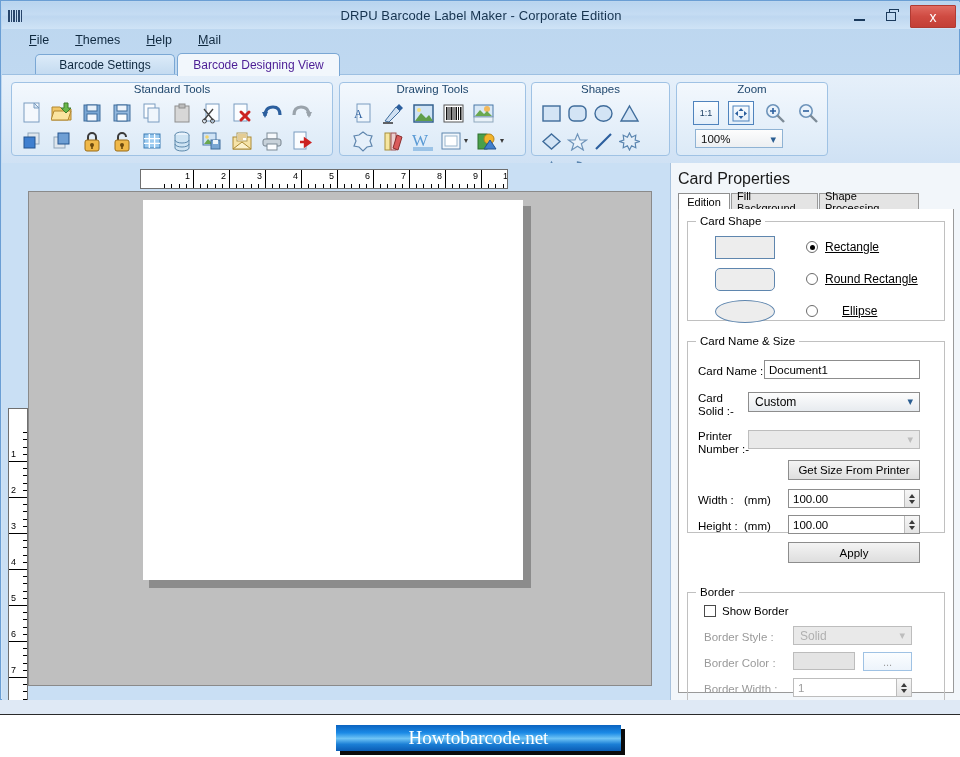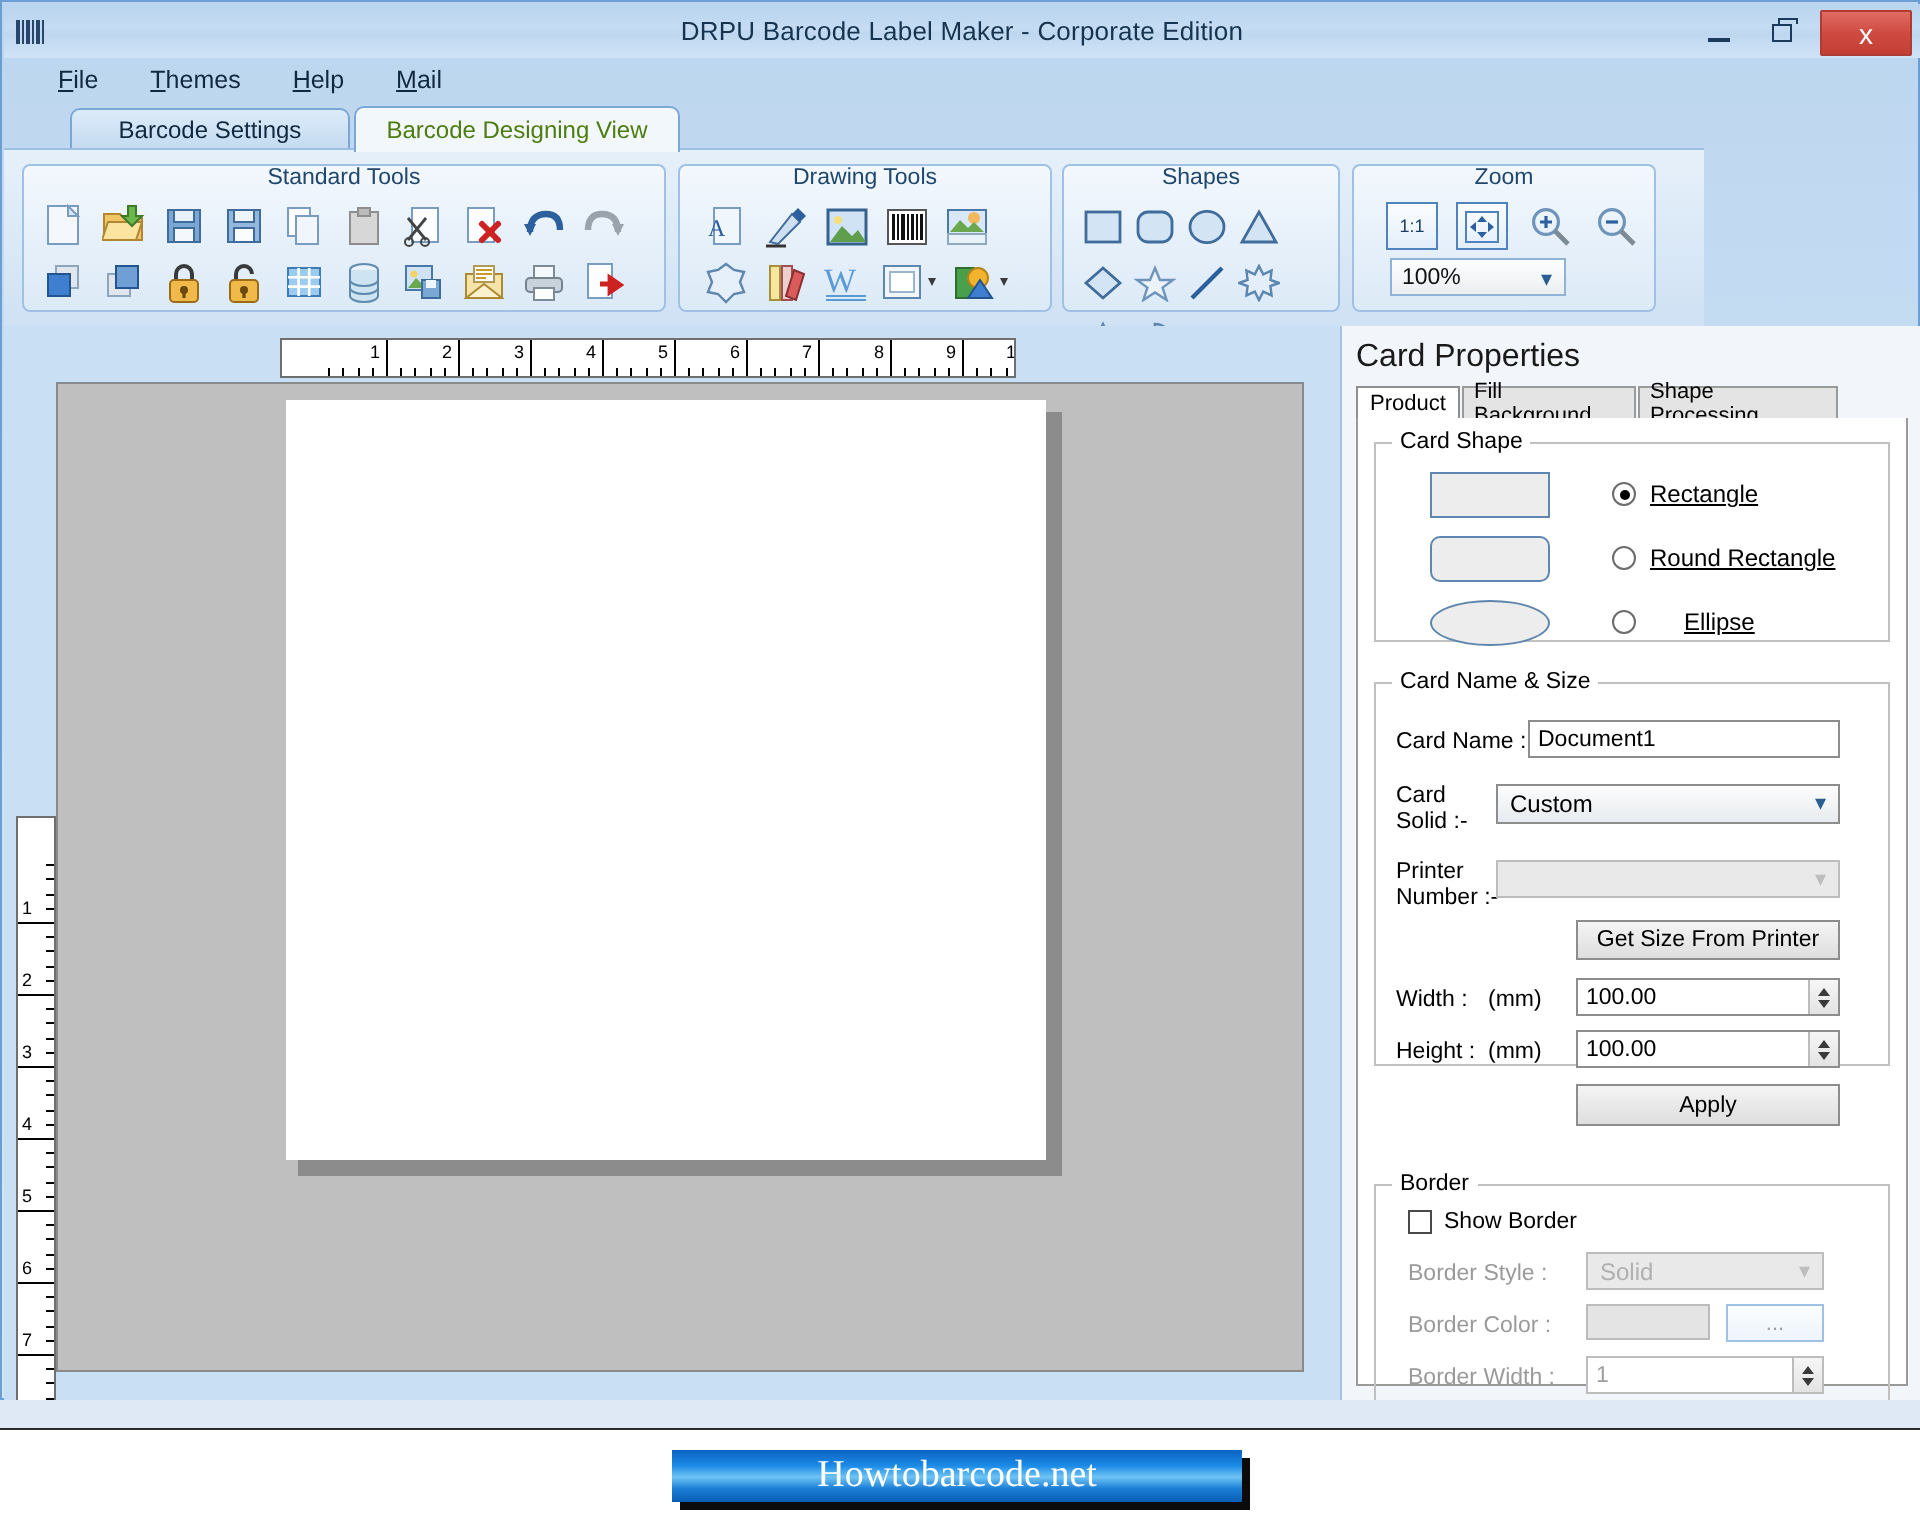--- a/index.html
+++ b/index.html
@@ -57,28 +57,28 @@
   .tabstrip{position:absolute;left:1px;top:52px;width:958px;height:22px;}
   .tab{
     position:absolute;top:1px;height:21px;box-sizing:border-box;
     display:flex;align-items:center;justify-content:center;
     font-size:12px;color:#10293f;
     border:1px solid #7aa7d4;border-bottom:none;
     border-radius:5px 5px 0 0;
     background:linear-gradient(to bottom,#dcebf9,#c3daf0);
   }
   .tab.active{
-    background:#f2f7fc;border-color:#7aa7d4;color:#4d7c0f;z-index:3;height:23px;top:0;
+    background:#f2f7fc;border-color:#7aa7d4;color:#4c1d95;z-index:3;height:23px;top:0;
   }
   #tab0{left:33px;width:140px;}
   #tab1{left:175px;width:163px;}
 
   
   .ribbon{
-    position:absolute;left:1px;top:73px;width:850px;height:89px;
+    position:absolute;left:1px;top:73px;width:958px;height:89px;
     background:linear-gradient(to bottom,#e6f0fa 0%,#dbe9f7 50%,#cfe1f4 100%);
     border-top:1px solid #9dc0e2;
   }
   .group{
     position:absolute;top:7px;height:74px;box-sizing:border-box;
     border:1px solid #9fc2e4;border-radius:4px;
     background:linear-gradient(to bottom,#f3f8fd 0%,#e6f0fa 55%,#dceaf7 100%);
   }
   .group-title{
     position:absolute;top:-1px;left:0;right:0;text-align:center;
@@ -702,21 +702,21 @@
       <div class="workspace">
         <div class="card-shadow"></div>
         <div class="card-paper"></div>
       </div>
     </div>
 
     <div class="props">
       <div class="props-title">Card Properties</div>
 
       <div class="ptabs">
-        <div class="ptab active" style="left:0;width:52px;">Product</div>
+        <div class="ptab active" style="left:0;width:52px;">Edition</div>
         <div class="ptab" style="left:53px;width:87px;">Fill Background</div>
         <div class="ptab" style="left:141px;width:100px;">Shape Processing</div>
       </div>
 
       <div class="panel-body">
 
         <div class="fieldset" style="left:8px;top:12px;width:258px;height:100px;">
           <div class="legend">Card Shape</div>
 
           <div class="shape-prev" style="left:27px;top:14px;width:60px;height:23px;"></div>

